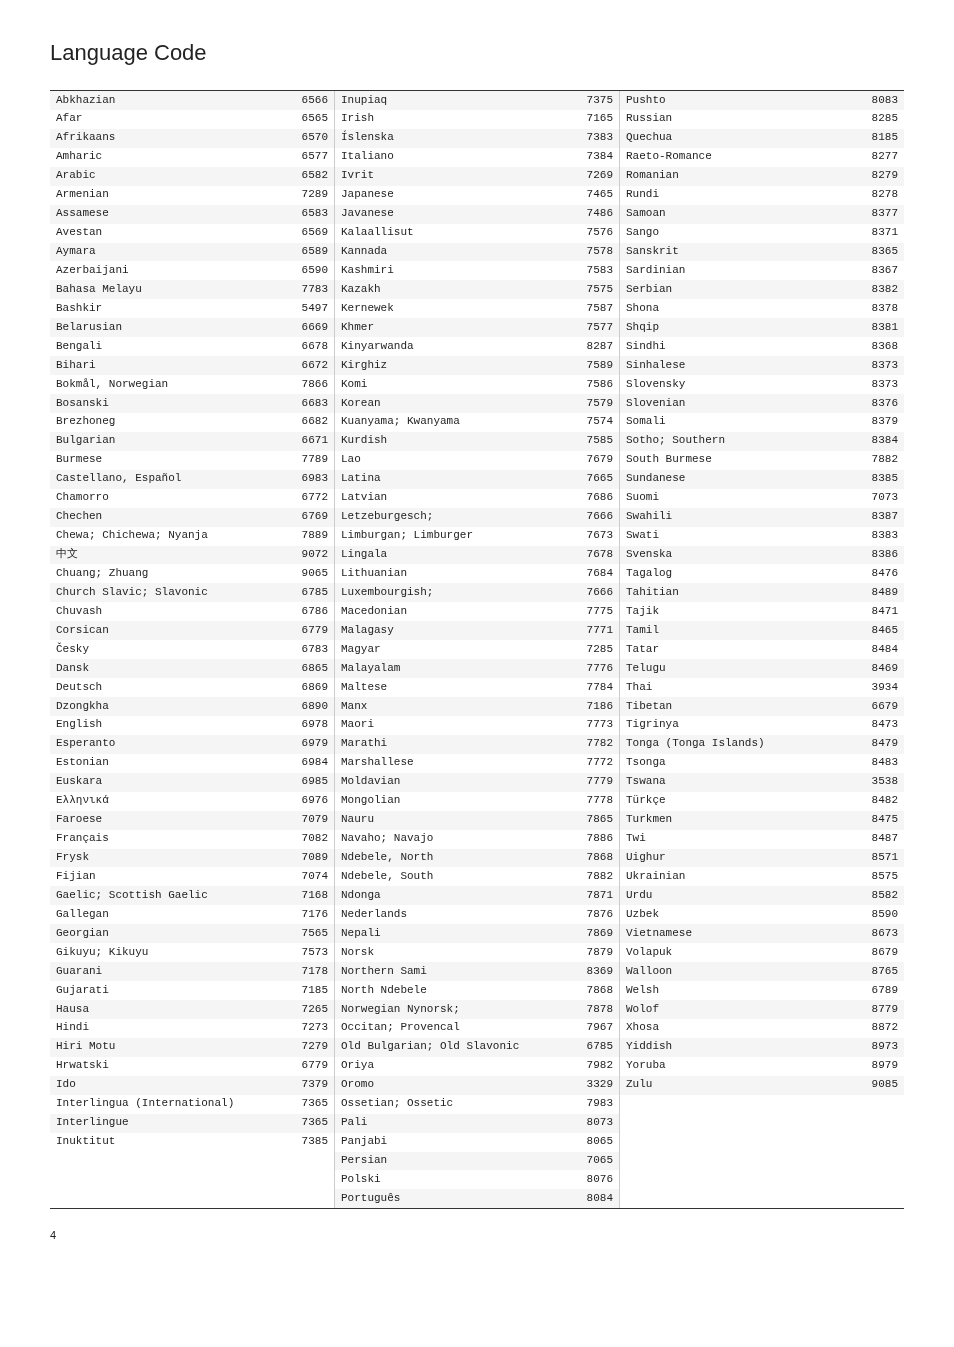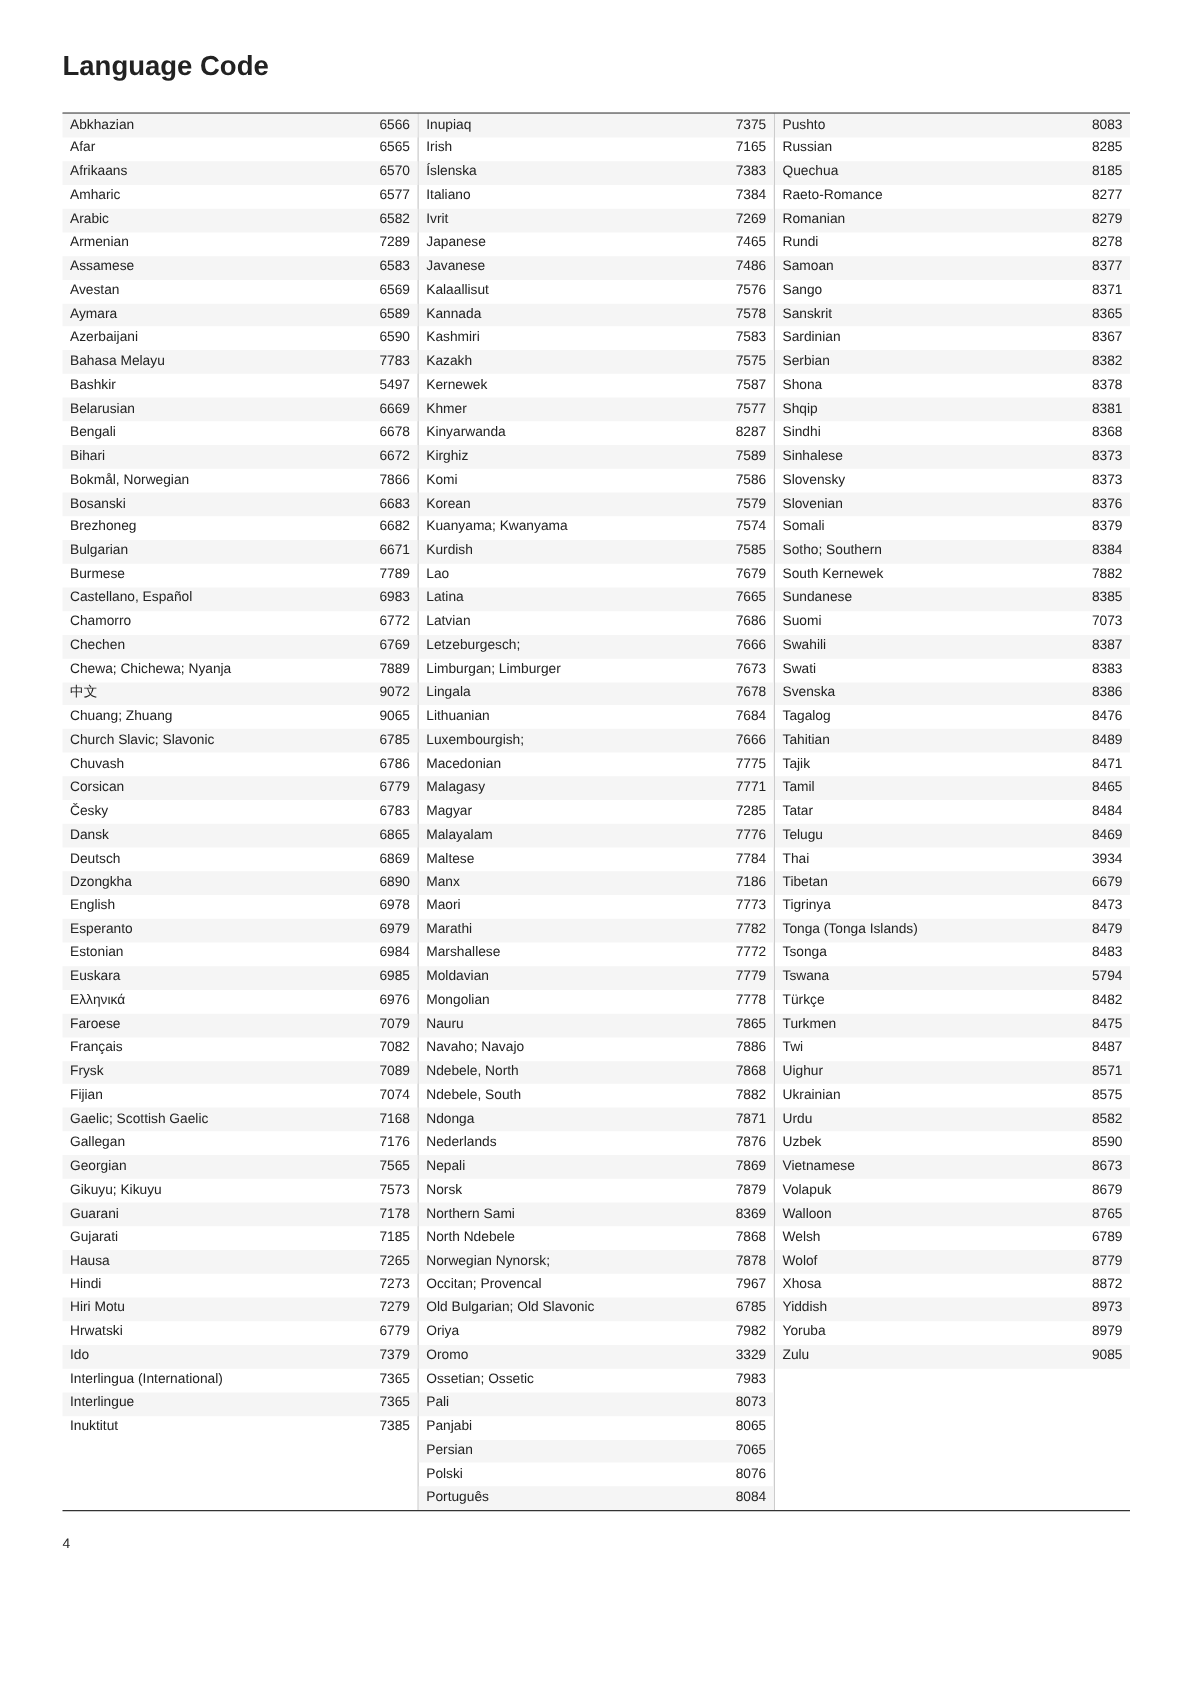--- a/index.html
+++ b/index.html
@@ -5,33 +5,34 @@
     * { margin: 0; padding: 0; box-sizing: border-box; }
     body {
       background: #fff;
       font-family: Arial, Helvetica, sans-serif;
       font-size: 11px;
       color: #222;
       padding: 40px 50px;
     }
     h1 {
       font-size: 22px;
-      font-weight: bold;
+      font-weight: normal;
       margin-bottom: 16px;
       padding-bottom: 8px;
     }
     .page-number {
       margin-top: 20px;
       font-size: 11px;
     }
     .table-container {
       display: flex;
       gap: 0;
       border-top: 1.5px solid #333;
       border-bottom: 1.5px solid #333;
+      font-family: Liberation Mono, monospace;
     }
     .col {
       flex: 1;
       border-right: 1px solid #ccc;
     }
     .col:last-child {
       border-right: none;
     }
     .entry {
       display: flex;
@@ -593,21 +594,21 @@
       </div>
       <div class="entry">
         <span class="lang-name">Somali</span>
         <span class="lang-code">8379</span>
       </div>
       <div class="entry">
         <span class="lang-name">Sotho; Southern</span>
         <span class="lang-code">8384</span>
       </div>
       <div class="entry">
-        <span class="lang-name">South Kernewek</span>
+        <span class="lang-name">South Burmese</span>
         <span class="lang-code">7882</span>
       </div>
       <div class="entry">
         <span class="lang-name">Sundanese</span>
         <span class="lang-code">8385</span>
       </div>
       <div class="entry">
         <span class="lang-name">Suomi</span>
         <span class="lang-code">7073</span>
       </div>
@@ -662,21 +663,21 @@
       <div class="entry">
         <span class="lang-name">Tonga (Tonga Islands)</span>
         <span class="lang-code">8479</span>
       </div>
       <div class="entry">
         <span class="lang-name">Tsonga</span>
         <span class="lang-code">8483</span>
       </div>
       <div class="entry">
         <span class="lang-name">Tswana</span>
-        <span class="lang-code">5794</span>
+        <span class="lang-code">3538</span>
       </div>
       <div class="entry">
         <span class="lang-name">Türkçe</span>
         <span class="lang-code">8482</span>
       </div>
       <div class="entry">
         <span class="lang-name">Turkmen</span>
         <span class="lang-code">8475</span>
       </div>
       <div class="entry">

